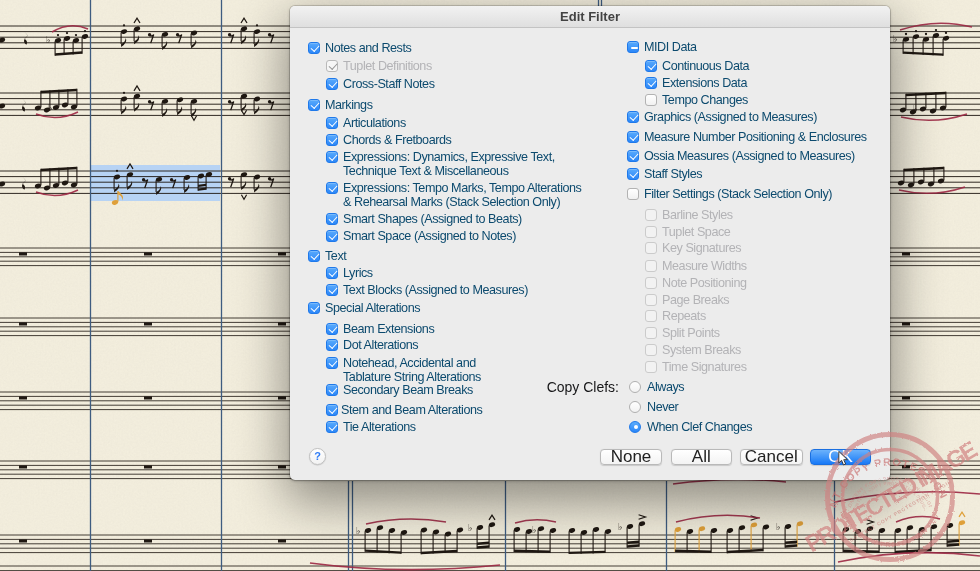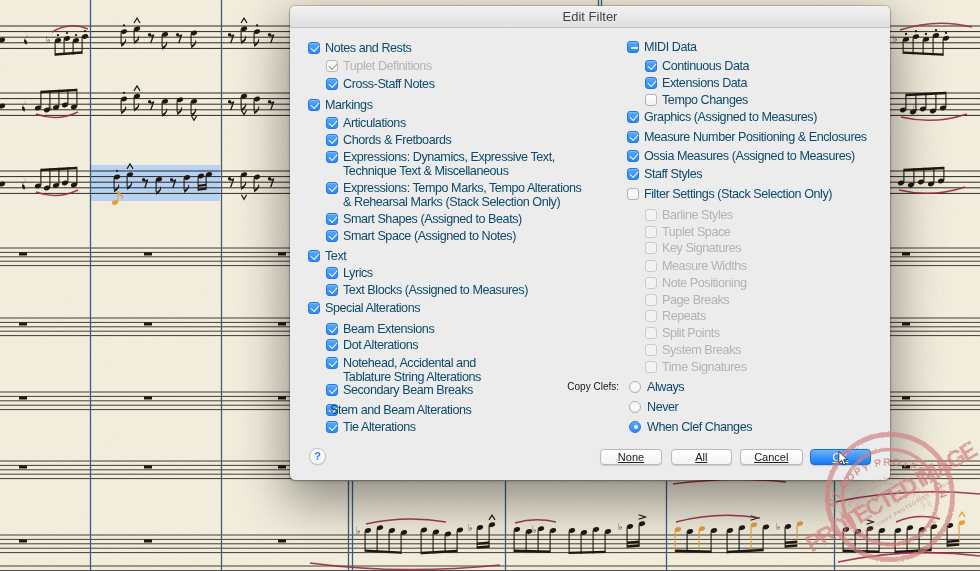--- a/index.html
+++ b/index.html
@@ -10,21 +10,21 @@
 
   
   .dialog { position:absolute; left:290px; top:6px; width:600px; height:474px;
             background:#ececec; border-radius:5px;
             box-shadow:0 0 0 1px rgba(0,0,0,0.14), 0 1px 3px rgba(0,0,0,0.3), 0 18px 50px 4px rgba(0,0,0,0.42); }
   .titlebar { position:absolute; left:0; top:0; width:100%; height:22px;
             border-radius:5px 5px 0 0;
             background:linear-gradient(#f2f2f2,#dfdfdf);
             border-bottom:1px solid #c3c3c3;
             text-align:center; }
-  .titlebar span { font-size:13px; line-height:22px; color:#434343; font-weight:normal; letter-spacing:0; }
+  .titlebar span { font-size:13px; line-height:22px; color:#434343; font-weight:bold; letter-spacing:0; }
 
   .cbrow { position:absolute; height:14px; }
   .cblabel { position:absolute; top:0; font-size:12.6px; line-height:14px; color:#0c4a6e;
              letter-spacing:-0.45px; white-space:pre; }
   .cblabel.disabled { color:#b3b3b6; }
 
   .cb { position:absolute; top:1px; width:12px; height:12px; border-radius:3px; }
   .cb.checked, .cb.mixed { background:linear-gradient(#59aafc,#2c87f8);
         border:0.5px solid #1f79ea; box-shadow:inset 0 0.5px 0 rgba(255,255,255,0.4); }
   .cb.checked::after { content:""; position:absolute; left:2.0px; top:2.4px; width:6.8px; height:3.7px;
@@ -37,26 +37,26 @@
         border-left:1.8px solid #969696; border-bottom:1.8px solid #969696; transform:rotate(-48deg); }
   .cb.unchecked_disabled { background:#f2f2f2; border:1px solid #cbcbcb; }
 
   .radio { position:absolute; top:1px; width:12px; height:12px; border-radius:50%; }
   .radio.unselected { background:linear-gradient(#ffffff,#f2f2f2); border:1px solid #b0b0b0; }
   .radio.selected { background:linear-gradient(#5dadfc,#2a86f8); border:0.5px solid #1f79ea; }
   .radio.selected::after { content:""; position:absolute; left:3.7px; top:3.7px; width:4.2px; height:4.2px;
         border-radius:50%; background:#fff; }
 
   .copyclefs-label { position:absolute; left:249px; top:374px; width:80px; text-align:right;
-        font-size:10px; line-height:14px; color:#161618; }
+        font-size:14px; line-height:14px; color:#161618; }
 
   .pushbtn { position:absolute; top:442.5px; height:16.5px; border-radius:4px;
         border:0.5px solid #b9b9b9; background:linear-gradient(#ffffff,#f3f3f3);
         box-shadow:0 0.5px 1px rgba(0,0,0,0.15);
-        font-family:"Liberation Sans",sans-serif; font-size:11px; color:#222; padding:0; line-height:14px;text-decoration:underline; }
+        font-family:"Liberation Sans",sans-serif; font-size:17px; color:#222; padding:0; line-height:14px; }
   .pushbtn.default { background:linear-gradient(#6cb2fb,#1779f7); border-color:#1a6fe0; color:#fff; }
   .helpbtn { position:absolute; left:19px; top:442px; width:17px; height:17px; border-radius:50%;
         border:0.5px solid #c0c0c0; background:linear-gradient(#ffffff,#f2f2f2);
         box-shadow:0 0.5px 1px rgba(0,0,0,0.18);
         font-size:11px; font-weight:bold; color:#2f7cf6; padding:0; line-height:15px; text-align:center; }
 
   .stamp { position:absolute; left:770px; top:377px; pointer-events:none; }
   .cursor { position:absolute; left:838px; top:451px; pointer-events:none; }
 </style>
 </head>
@@ -522,21 +522,21 @@
   <span class="cb checked" style="left:36px"></span>
   <span class="cblabel" style="left:53px">Notehead, Accidental and
 Tablature String Alterations</span>
 </div>
 <div class="cbrow" style="top:377px">
   <span class="cb checked" style="left:36px"></span>
   <span class="cblabel" style="left:53px">Secondary Beam Breaks</span>
 </div>
 <div class="cbrow" style="top:396.5px">
   <span class="cb checked" style="left:36px"></span>
-  <span class="cblabel" style="left:40px">Stem and Beam Alterations</span>
+  <span class="cblabel" style="left:51px">Stem and Beam Alterations</span>
 </div>
 <div class="cbrow" style="top:413.5px">
   <span class="cb checked" style="left:36px"></span>
   <span class="cblabel" style="left:53px">Tie Alterations</span>
 </div>
 <div class="cbrow" style="top:34px">
   <span class="cb mixed" style="left:337px"></span>
   <span class="cblabel" style="left:354px">MIDI Data</span>
 </div>
 <div class="cbrow" style="top:53px">

